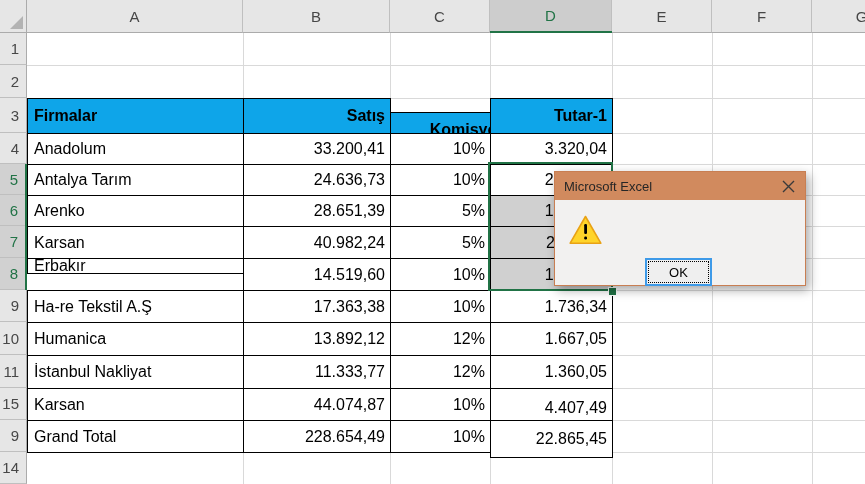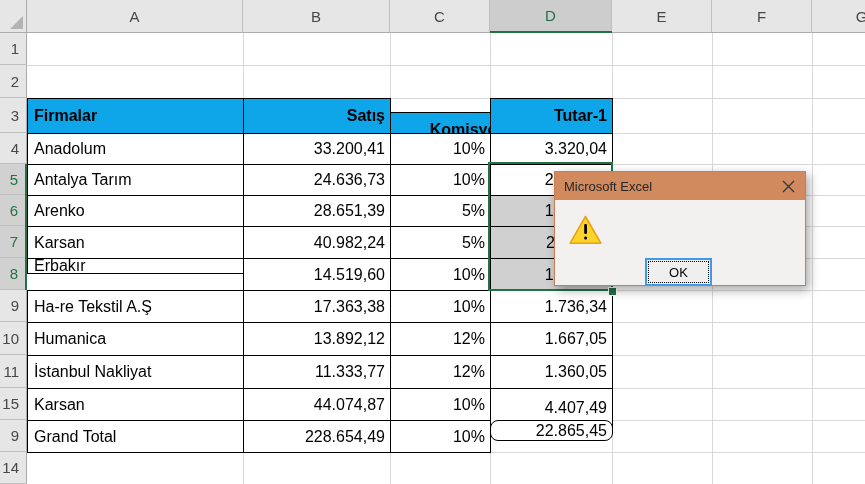--- a/index.html
+++ b/index.html
@@ -167,21 +167,21 @@
       <div class="abs tcell right" style="left: 243px; top: 355px; width: 148px; height: 34px;">11.333,77</div>
       <div class="abs tcell right" style="left: 390px; top: 355px; width: 101px; height: 34px;">12%</div>
       <div class="abs tcell right" style="left: 490px; top: 355px; width: 123px; height: 34px;">1.360,05</div>
       <div class="abs tcell left" style="left: 27px; top: 388px; width: 217px; height: 33px;">Karsan</div>
       <div class="abs tcell right" style="left: 243px; top: 388px; width: 148px; height: 33px;">44.074,87</div>
       <div class="abs tcell right" style="left: 390px; top: 388px; width: 101px; height: 33px;">10%</div>
       <div class="abs tcell right" style="left: 490px; top: 388px; width: 123px; height: 40px;">4.407,49</div>
       <div class="abs tcell left" style="left: 27px; top: 420px; width: 217px; height: 33px;">Grand Total</div>
       <div class="abs tcell right" style="left: 243px; top: 420px; width: 148px; height: 33px;">228.654,49</div>
       <div class="abs tcell right" style="left: 390px; top: 420px; width: 101px; height: 33px;">10%</div>
-      <div class="abs tcell right" style="left: 490px; top: 420px; width: 123px; height: 21px; border-radius: 8px;">22.865,45</div>
+      <div class="abs tcell right" style="left: 490px; top: 420px; width: 123px; height: 38px;">22.865,45</div>
       <div class="abs " id="sel-rect" style="left: 488px; top: 162px; width: 125px; height: 129px;"></div>
       <div class="abs " id="fill-handle" style="left: 608px; top: 287px; width: 9px; height: 9px;"></div>
       <div class="abs accent" style="left: 490px; top: 31px; width: 122px; height: 2px;"></div>
       <div class="abs accent" style="left: 25px; top: 164px; width: 2px; height: 126px;"></div>
     </div>
 
   <div id="dialog" class="abs">
     <div id="dialog-titlebar">
       <span id="dialog-title">Microsoft Excel</span>
       <div id="dialog-close">

